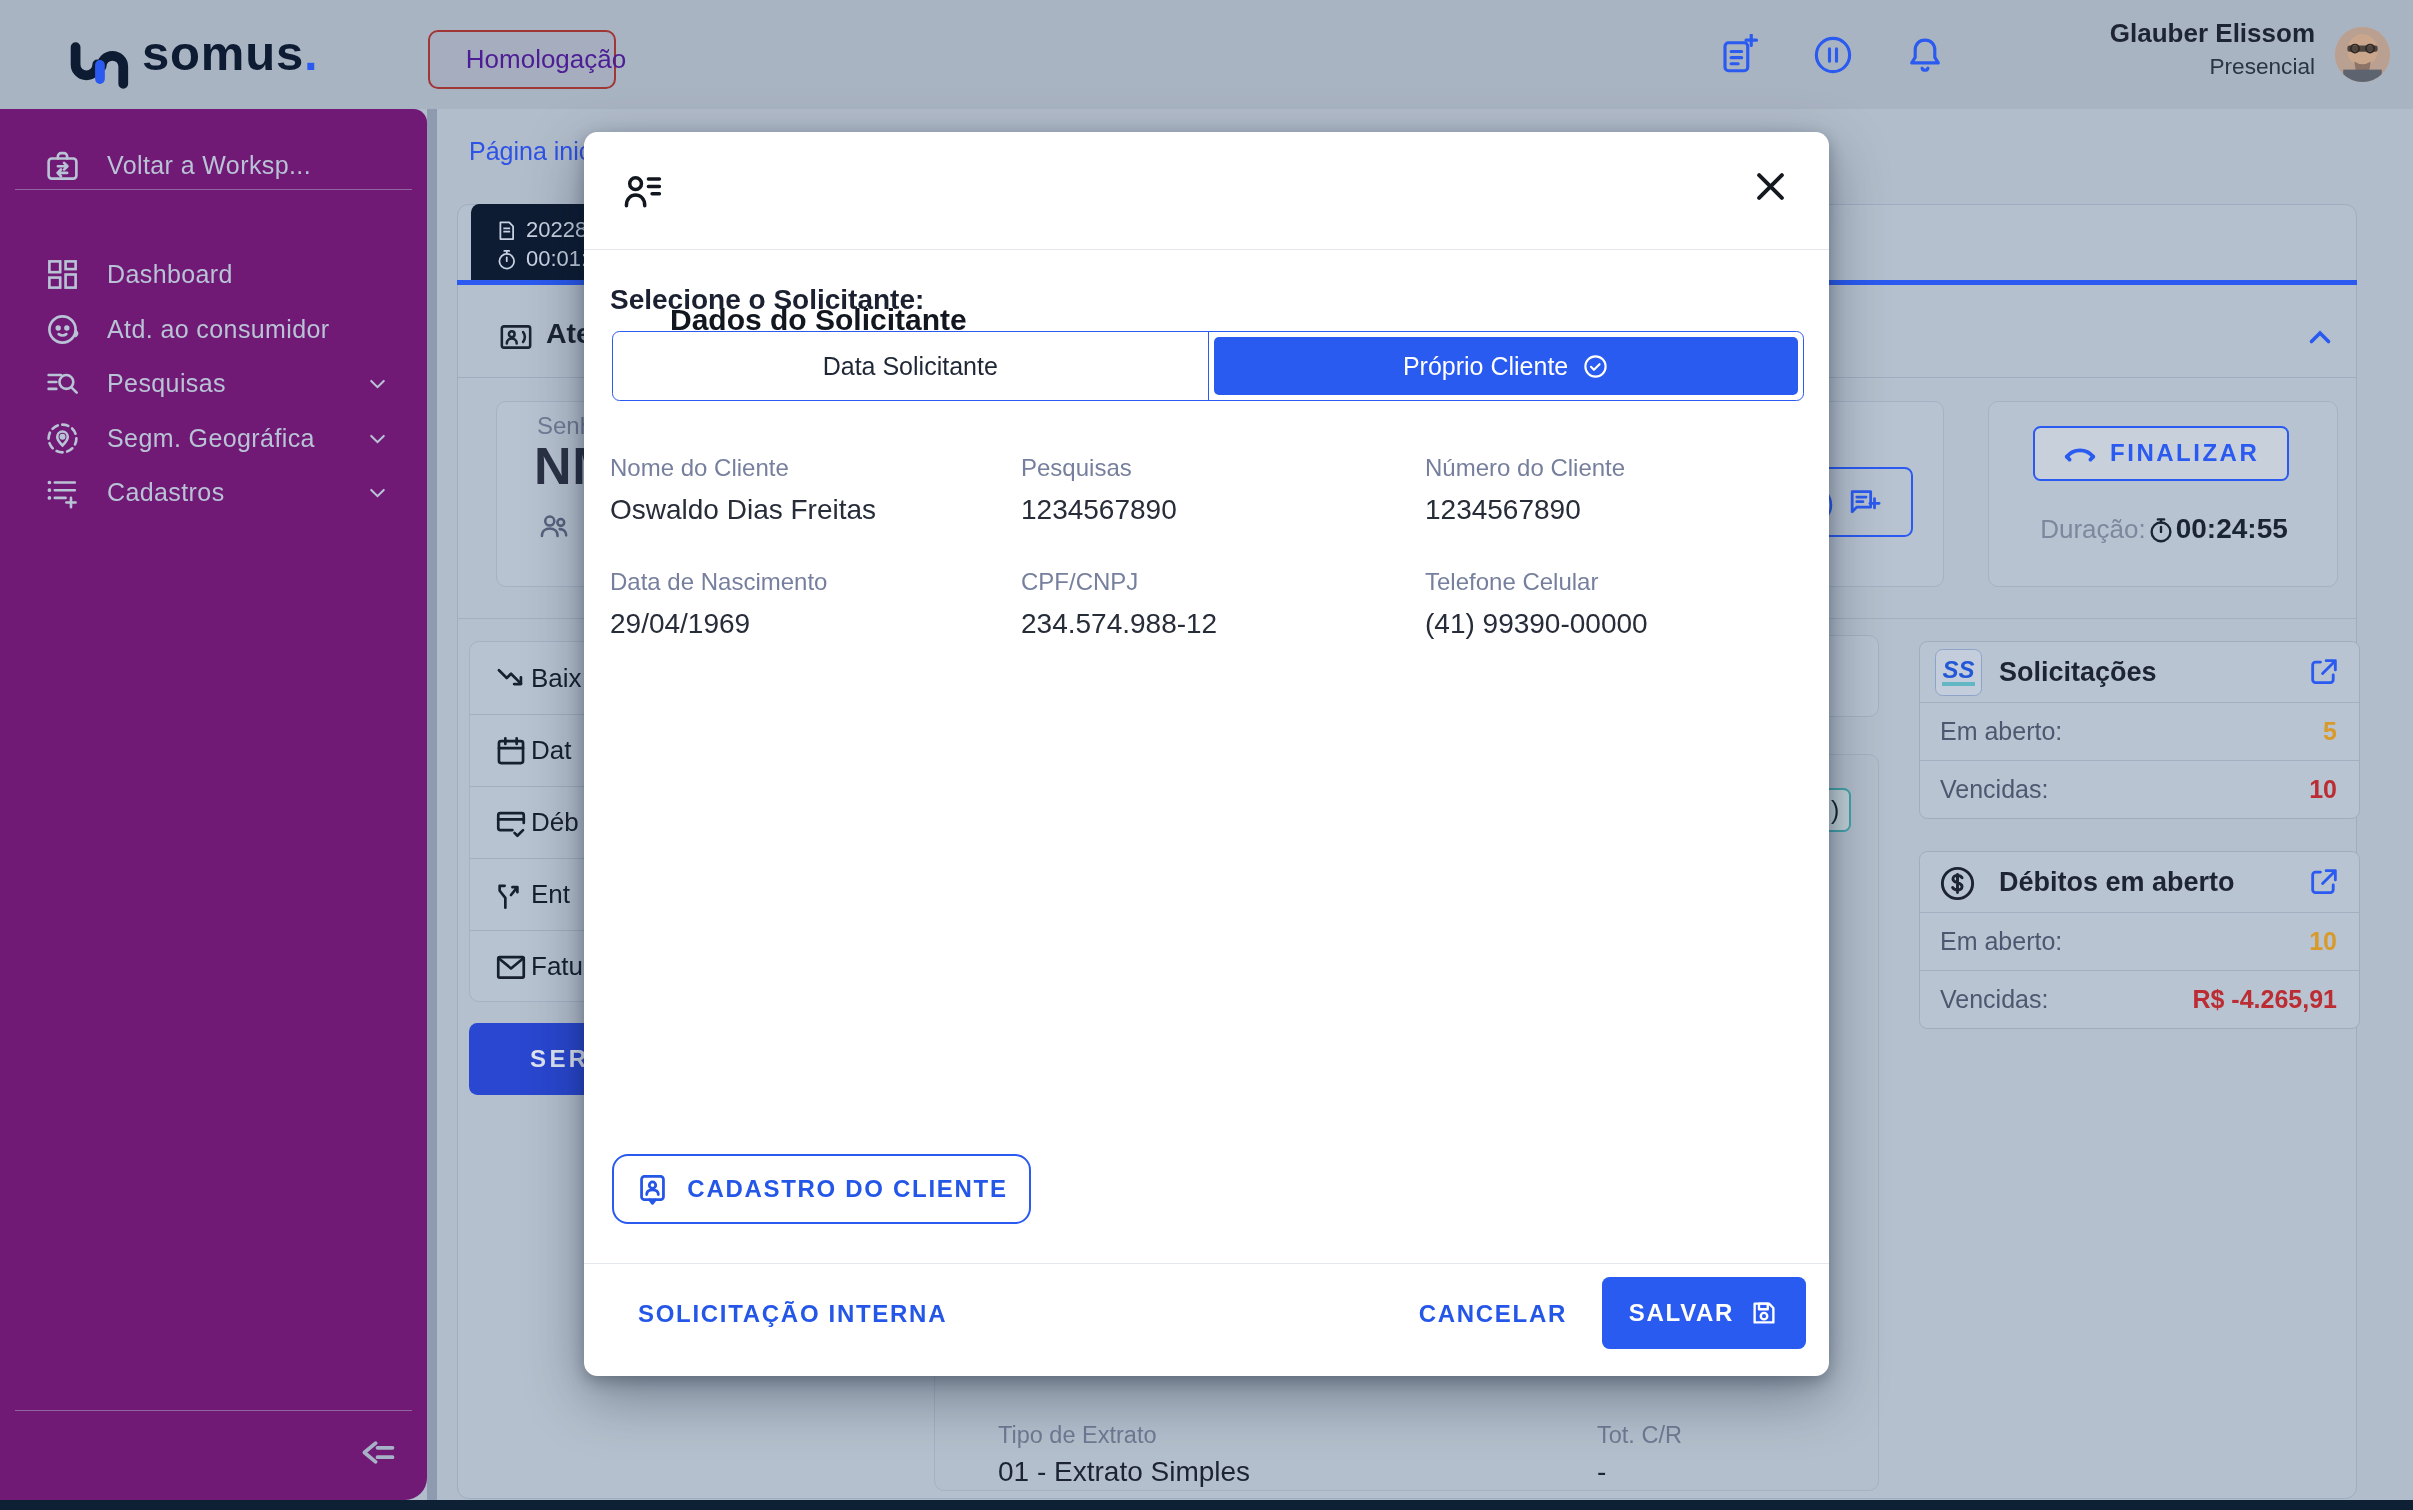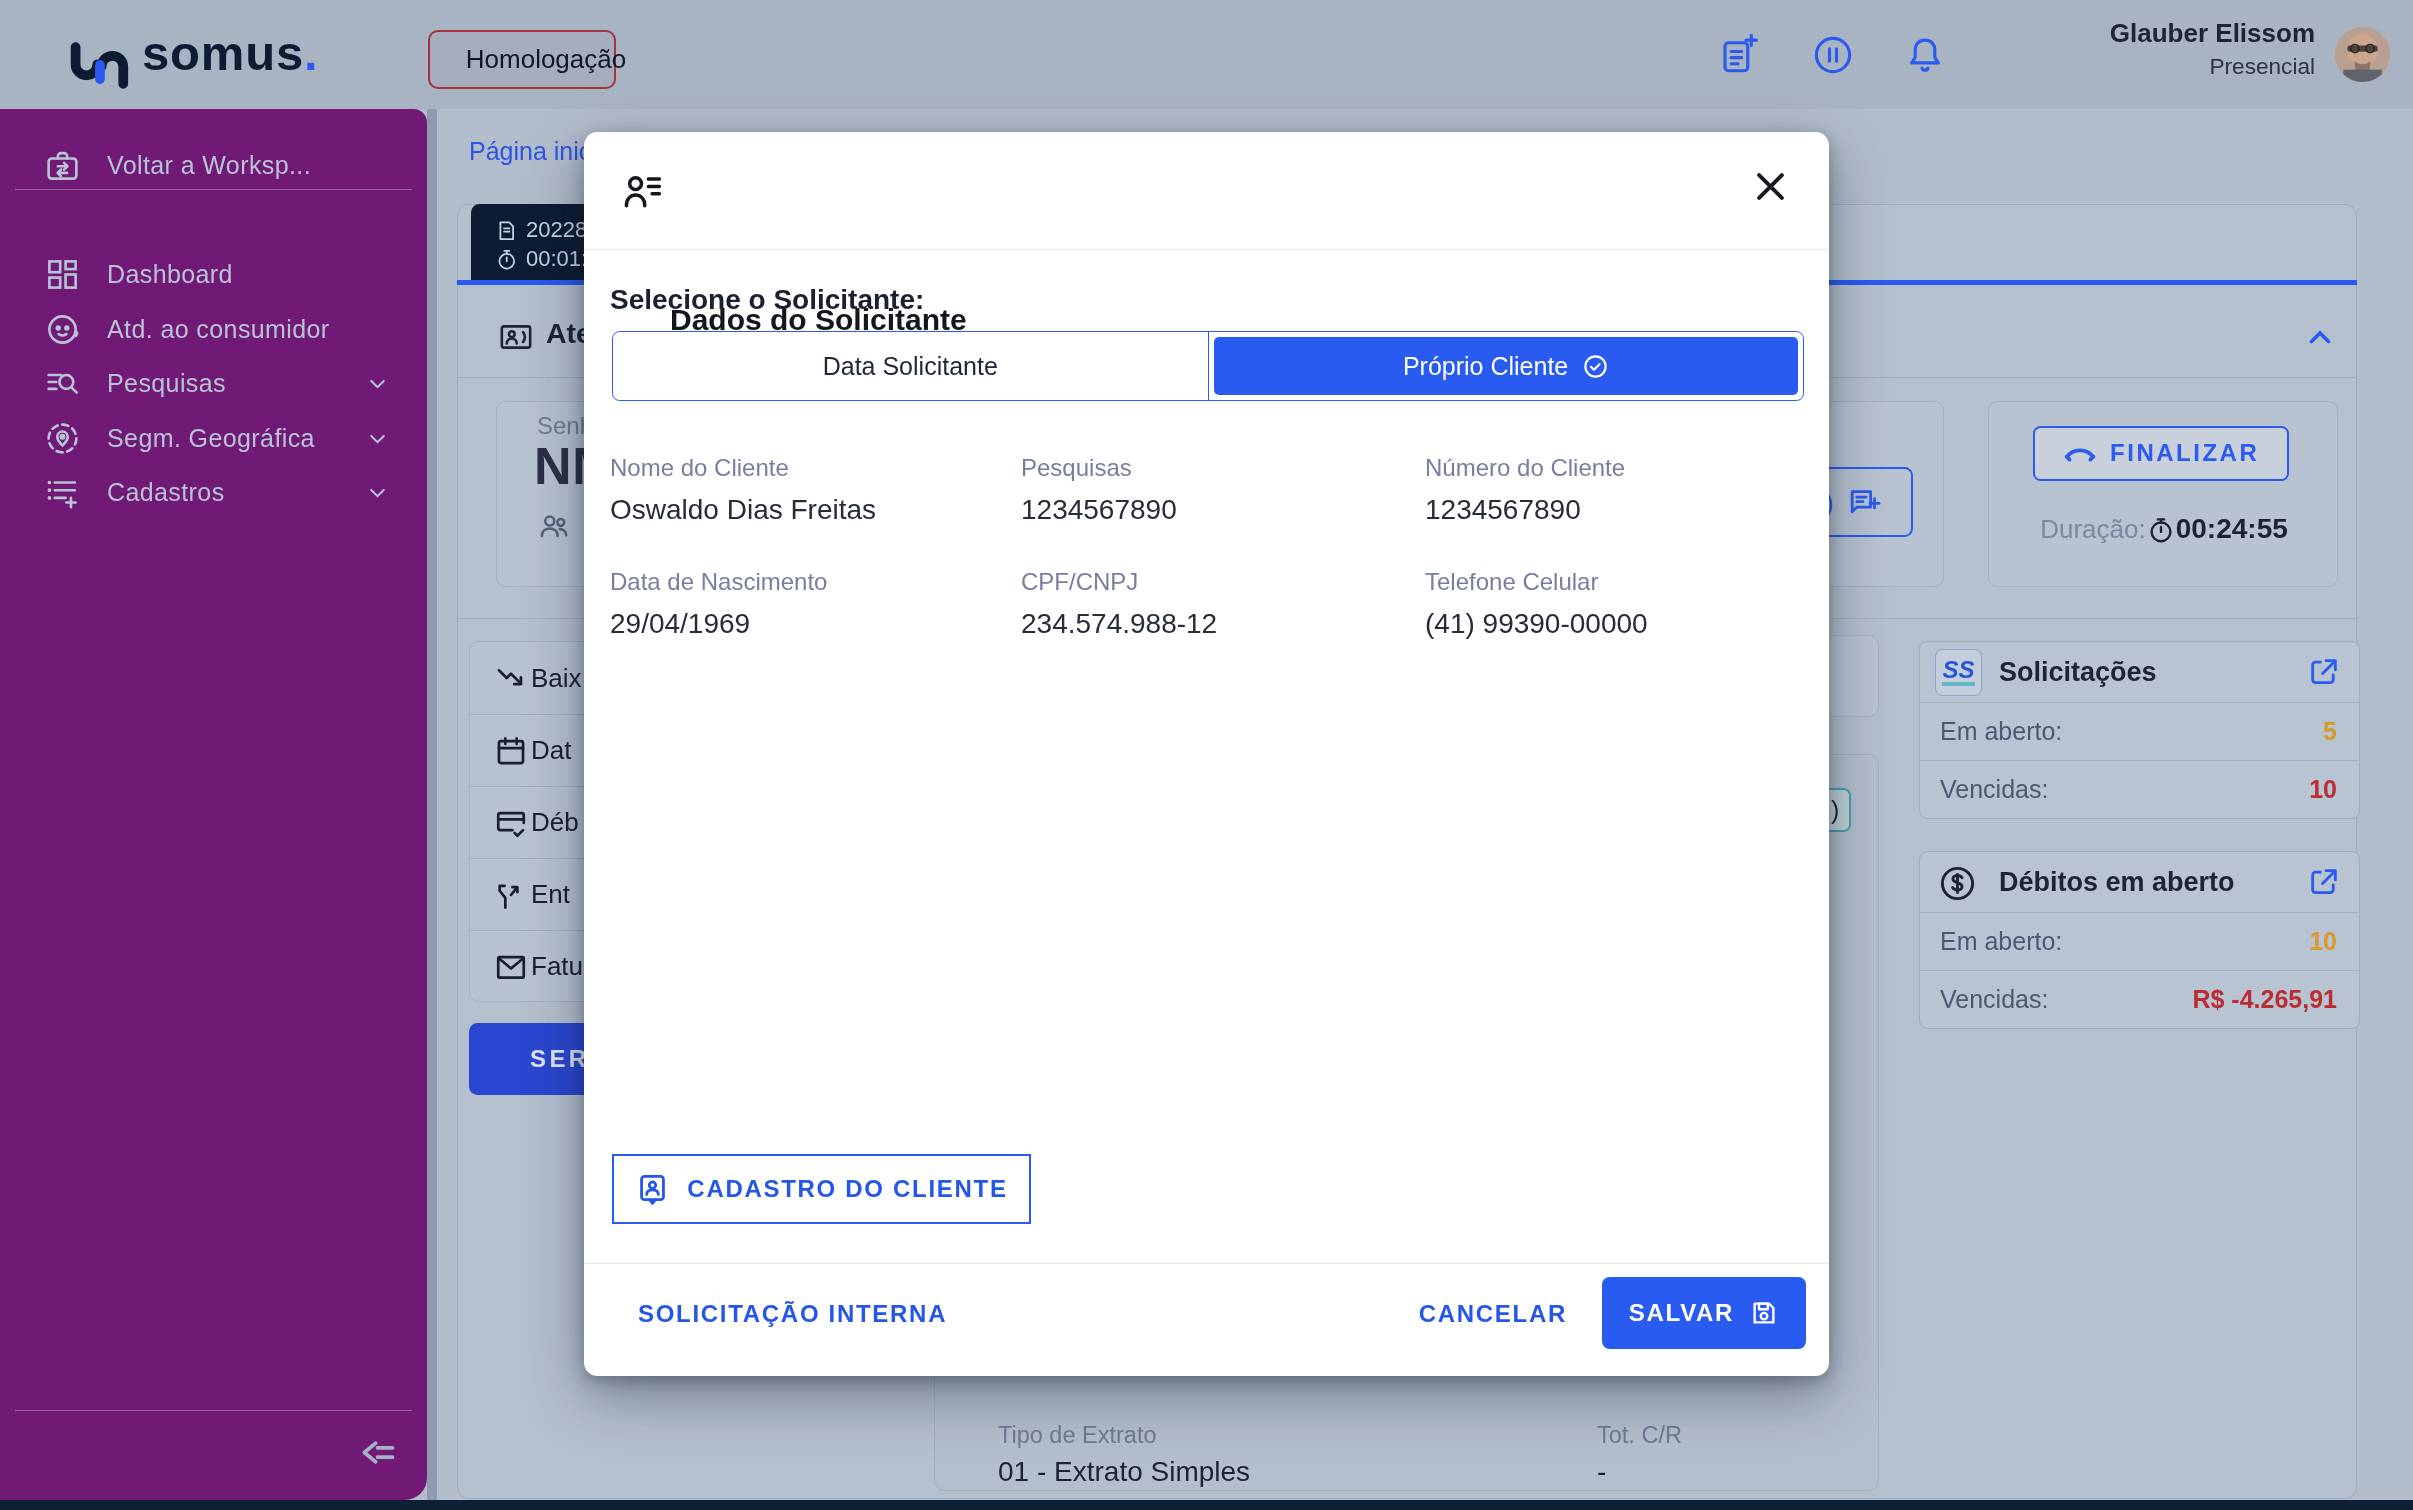--- a/index.html
+++ b/index.html
@@ -9,21 +9,21 @@
   .abs{position:absolute;}
   svg{display:block;}
 
   
   #header{left:0;top:0;width:2413px;height:109px;background:#a9b4c3;}
   .logo-text{font-size:49px;font-weight:800;letter-spacing:0.8px;color:#0e1c33;}
   .logo-dot{color:#2a5af0;}
   .env-badge{left:428px;top:30px;width:188px;height:59px;border:2.5px solid #a03636;
              border-radius:10px;background:rgba(150,120,150,0.10);
              display:flex;align-items:center;justify-content:center;
-             font-size:26px;color:#0f172a;padding-left:48px;}
+             font-size:26px;color:#4c1d95;padding-left:48px;}
   .hicon{width:42px;height:42px;color:#2a5af0;cursor:pointer;}
   .user-name{font-size:26px;font-weight:bold;color:#1d2433;text-align:right;}
   .user-mode{font-size:22.6px;color:#2b3443;text-align:right;margin-top:5px;}
   .avatar{width:55px;height:55px;border-radius:50%;overflow:hidden;background:#caa58e;}
 
   
   #sidebar{left:0;top:109px;width:427px;height:1391px;background:#701a75;
            border-radius:0 13.4px 22px 0;}
   .side-item{position:absolute;left:0;width:427px;height:54px;display:flex;
              align-items:center;color:#b9c3d6;cursor:pointer;}
@@ -94,21 +94,21 @@
   .seg-wrap{left:28px;top:199px;width:1192px;height:70px;border:1.7px solid #2a5af0;
             border-radius:7.5px;display:flex;background:#fff;}
   .seg-left{flex:1;display:flex;align-items:center;justify-content:center;
             font-size:25px;color:#1f2736;cursor:pointer;border-right:1.7px solid #2a5af0;}
   .seg-right{flex:1;position:relative;cursor:pointer;}
   .seg-right-fill{position:absolute;left:5px;top:5px;right:5px;bottom:5px;background:#2a5bf0;
             border-radius:5px;display:flex;gap:13.4px;align-items:center;justify-content:center;
             color:#fff;font-size:25px;}
   .f-label{font-size:24px;color:#767f9d;}
   .f-value{font-size:28px;color:#272c39;margin-top:11.7px;}
-  .cad-btn{left:28px;top:1022px;width:419px;height:70px;border:2.1px solid #2a5af0;border-radius:0;
+  .cad-btn{left:28px;top:1022px;width:419px;height:70px;border:2.1px solid #2a5af0;border-radius:16px;
            display:flex;gap:17px;align-items:center;justify-content:center;color:#2456e8;
            font-size:24px;font-weight:bold;letter-spacing:1.7px;cursor:pointer;}
   .txt-btn{font-size:24px;font-weight:bold;letter-spacing:1.7px;color:#2456e8;cursor:pointer;}
   .save-btn{left:1018px;top:1145px;width:204px;height:72px;background:#2a5bf0;border-radius:7.5px;
             display:flex;gap:15px;align-items:center;justify-content:center;color:#fff;
             font-size:24px;font-weight:bold;letter-spacing:1.7px;cursor:pointer;}
   .x-close{left:2005px;top:0;width:37px;height:37px;color:#14181f;cursor:pointer;}
 </style>
 </head>
 <body>

